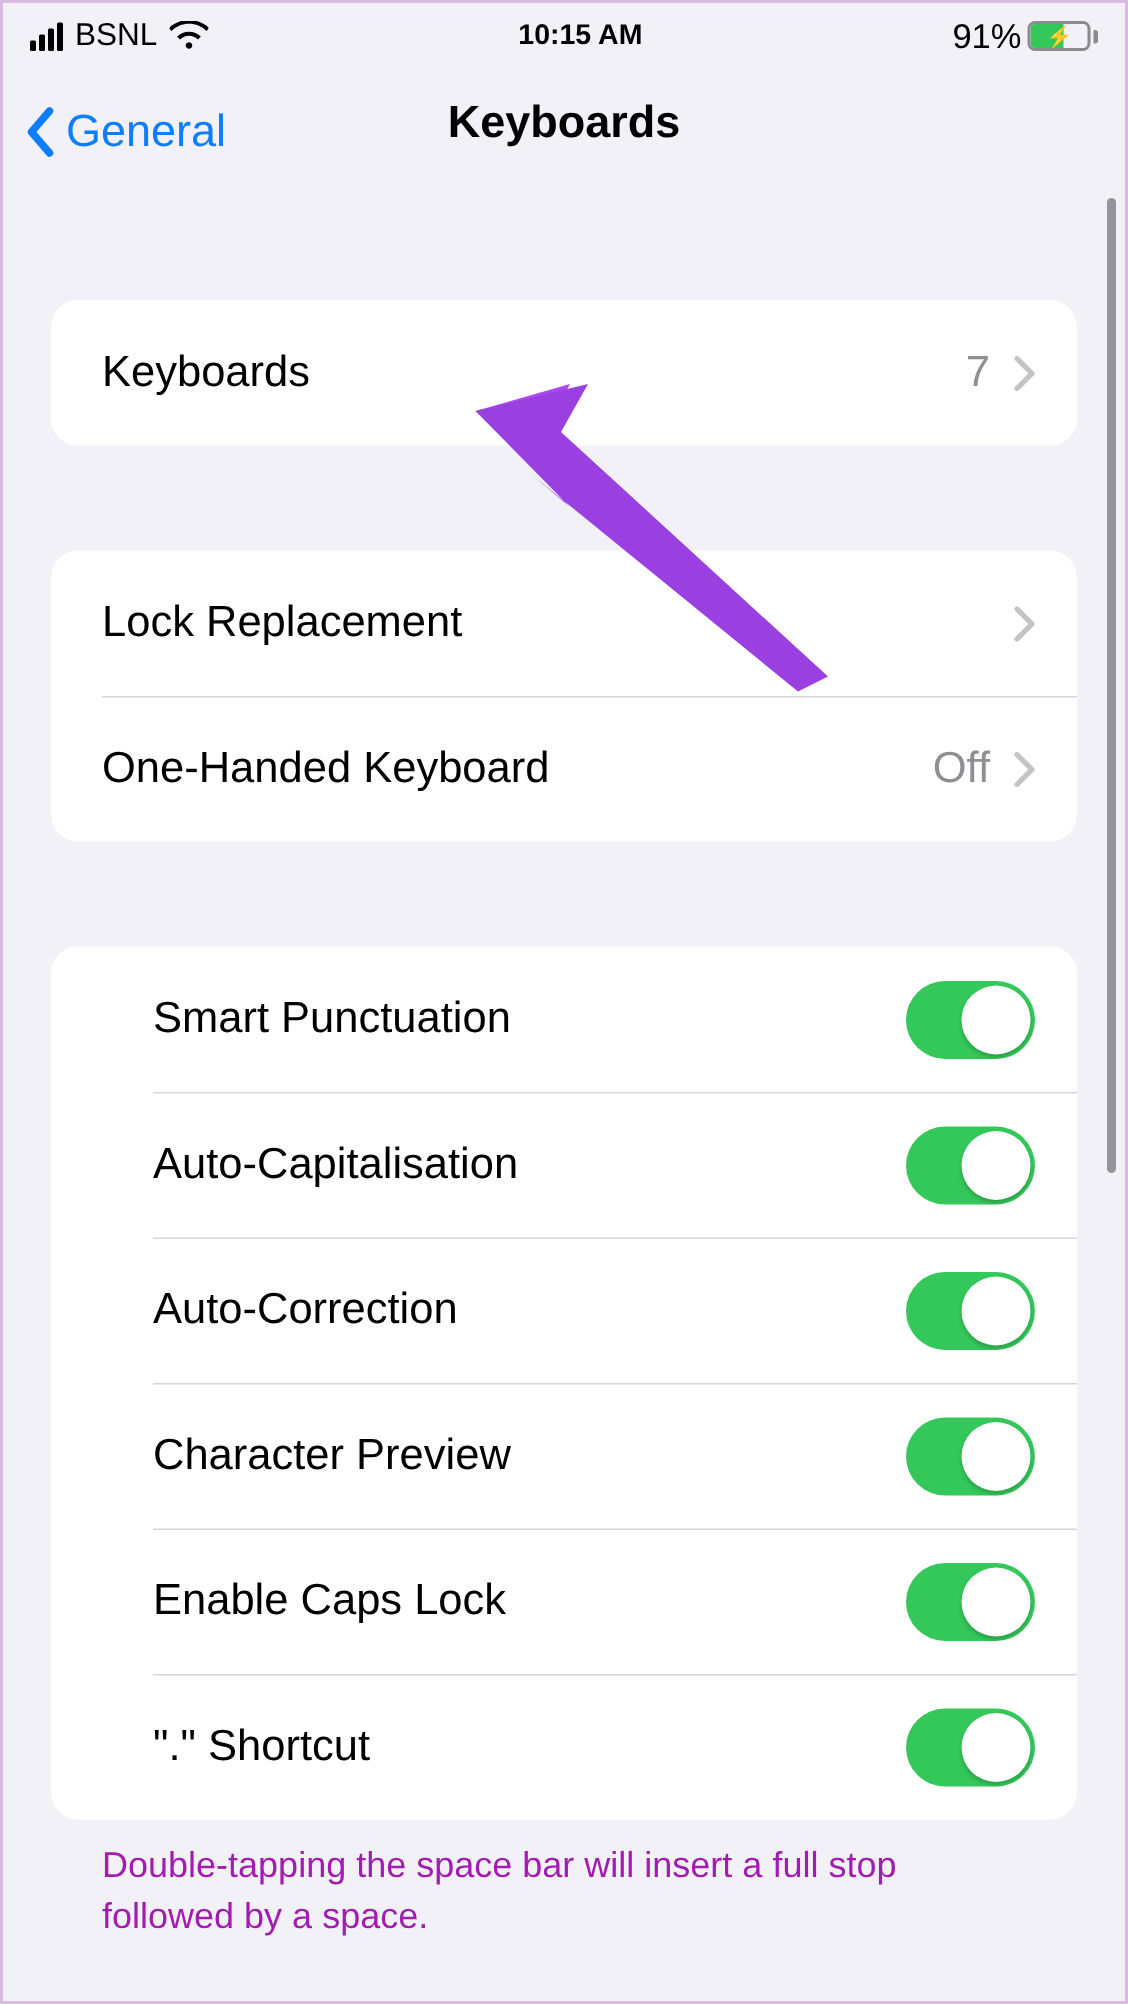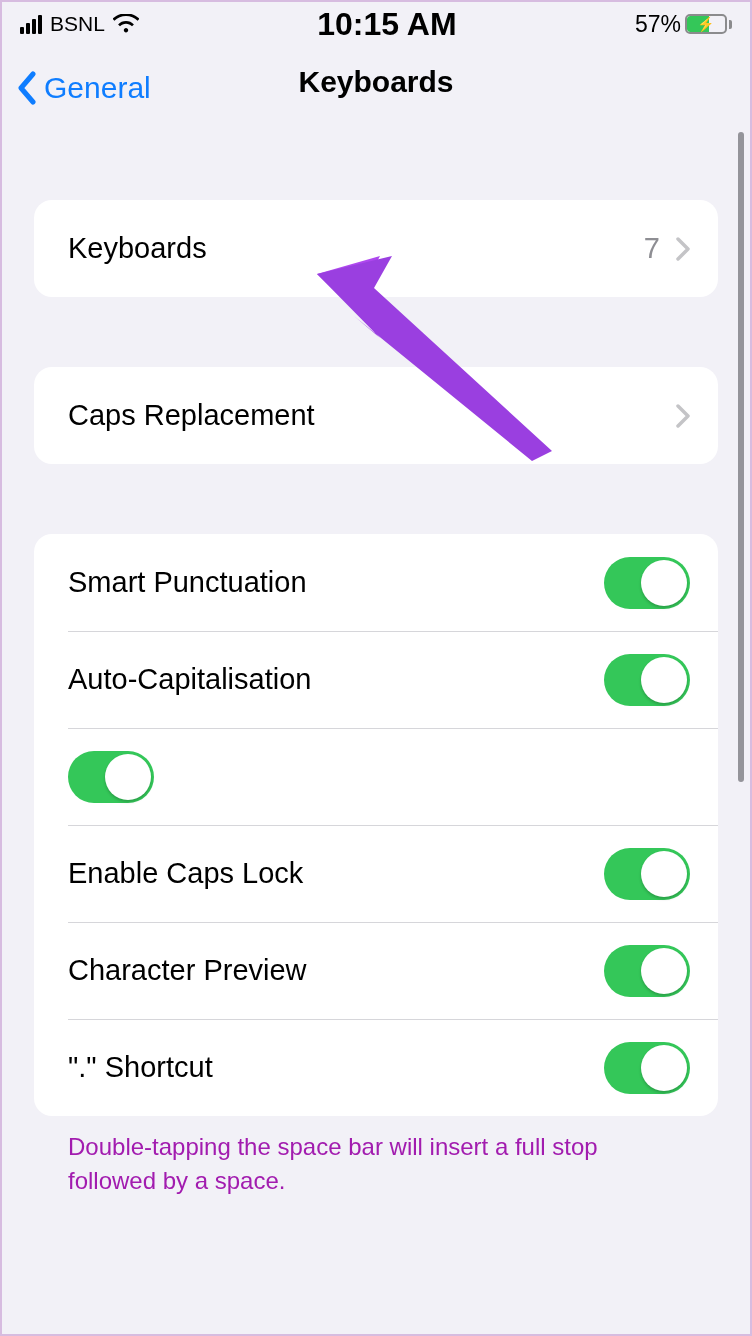--- a/index.html
+++ b/index.html
@@ -31,21 +31,21 @@
   .signal-bars span:nth-child(2){height:11px;}
   .signal-bars span:nth-child(3){height:15px;}
   .signal-bars span:nth-child(4){height:19px;}
   .wifi-icon { width: 26px; height: 20px; }
   .battery { display: inline-flex; align-items: center; }
   .battery-body { width: 42px; height: 20px; border: 2px solid #8b8b8d; border-radius: 5px; position: relative; overflow: hidden; }
   .battery-fill { position: absolute; left: 0; top: 0; bottom: 0; width: 57%; background: #34c759; border-radius: 3px 0 0 3px; }
   .battery-tip { width: 3px; height: 9px; background: #8b8b8d; border-radius: 0 2px 2px 0; margin-left: 2px; }
   .battery-bolt { position: absolute; left: 50%; top: 50%; transform: translate(-50%,-50%); font-size: 14px; color: #000; }
   .carrier { font-weight: 500; font-size: 21px; }
-  .time { font-size: 32px; font-weight: 600; }
+  .time { font-size: 19px; font-weight: 600; }
   .pct { font-size: 23px; font-weight: 500; }
 
   
   .nav-bar {
     height: 72px;
     position: relative;
     display: flex;
     align-items: center;
   }
   .back-area {
@@ -81,21 +81,21 @@
 
   .content { padding: 0 32px; }
 
   .group {
     background: #fff;
     border-radius: 18px;
     overflow: hidden;
   }
   .group.first { margin-top: 82px; }
   .group.second { margin-top: 70px; }
-  .group.third { margin-top: 70px; }
+  .group.third { margin-top: 70px; padding-left: 34px; }
 
   .row {
     display: flex;
     align-items: center;
     justify-content: space-between;
     padding: 0 28px 0 34px;
     min-height: 97px;
     position: relative;
   }
   .row + .row::before {
@@ -156,21 +156,21 @@
         <span></span>
         <span></span>
     </span>
     <span class="carrier">BSNL</span>
     <svg class="wifi-icon" viewBox="0 0 26 20">
       <path d="M13 18.5c1.2 0 2.2-1 2.2-2.2s-1-2.2-2.2-2.2-2.2 1-2.2 2.2 1 2.2 2.2 2.2zm-6-6.2c1.6-1.6 3.7-2.5 6-2.5s4.4.9 6 2.5l1.9-1.9C18.8 8.3 16 7.1 13 7.1S7.2 8.3 5.1 10.4l1.9 1.9zM1.4 6.7C4.5 3.6 8.6 1.9 13 1.9s8.5 1.7 11.6 4.8l1.9-1.9C22.9 1.2 18.1-.7 13-.7S3.1 1.2-.5 4.8l1.9 1.9z" fill="#000"></path>
     </svg>
   </div>
   <div class="time">10:15 AM</div>
   <div class="status-right">
-    <span class="pct">57%</span>
+    <span class="pct">91%</span>
     <span class="battery">
       <span class="battery-body">
           <span class="battery-fill"></span>
           <span class="battery-bolt">⚡</span>
         </span>
       <span class="battery-tip"></span>
     </span>
   </div>
 </div>
 
@@ -195,55 +195,65 @@
         <span class="row-value">7</span>
         <svg class="chevron" viewBox="0 0 14 24">
             <polyline points="2,2 12,12 2,22" fill="none" stroke="#c4c4c7" stroke-width="3.5" stroke-linecap="round" stroke-linejoin="round"></polyline>
           </svg>
       </span>
     </div>
   </div>
 
   <div class="group second">
     <div class="row">
-      <span class="row-label">Caps Replacement</span>
+      <span class="row-label">Lock Replacement</span>
       <span class="row-right">
         <svg class="chevron" viewBox="0 0 14 24">
             <polyline points="2,2 12,12 2,22" fill="none" stroke="#c4c4c7" stroke-width="3.5" stroke-linecap="round" stroke-linejoin="round"></polyline>
           </svg>
       </span>
     </div>
+    <div class="row">
+      <span class="row-label">One-Handed Keyboard</span>
+      <span class="row-right">
+        <span class="row-value">Off</span>
+        <svg class="chevron" viewBox="0 0 14 24">
+            <polyline points="2,2 12,12 2,22" fill="none" stroke="#c4c4c7" stroke-width="3.5" stroke-linecap="round" stroke-linejoin="round"></polyline>
+          </svg>
+      </span>
+    </div>
   </div>
 
   <div class="group third">
     <div class="row">
       <span class="row-label">Smart Punctuation</span>
       <span class="toggle">
           <span class="knob"></span>
         </span>
     </div>
     <div class="row">
       <span class="row-label">Auto-Capitalisation</span>
       <span class="toggle">
           <span class="knob"></span>
         </span>
     </div>
     <div class="row">
+      <span class="row-label">Auto-Correction</span>
+      <span class="toggle">
+          <span class="knob"></span>
+        </span>
+    </div>
+    <div class="row">
+      <span class="row-label">Character Preview</span>
       <span class="toggle">
           <span class="knob"></span>
         </span>
     </div>
     <div class="row">
       <span class="row-label">Enable Caps Lock</span>
-      <span class="toggle">
-          <span class="knob"></span>
-        </span>
-    </div>
-    <div class="row">
-      <span class="row-label">Character Preview</span>
       <span class="toggle">
           <span class="knob"></span>
         </span>
     </div>
     <div class="row">
       <span class="row-label">"." Shortcut</span>
       <span class="toggle">
           <span class="knob"></span>
         </span>
     </div>

